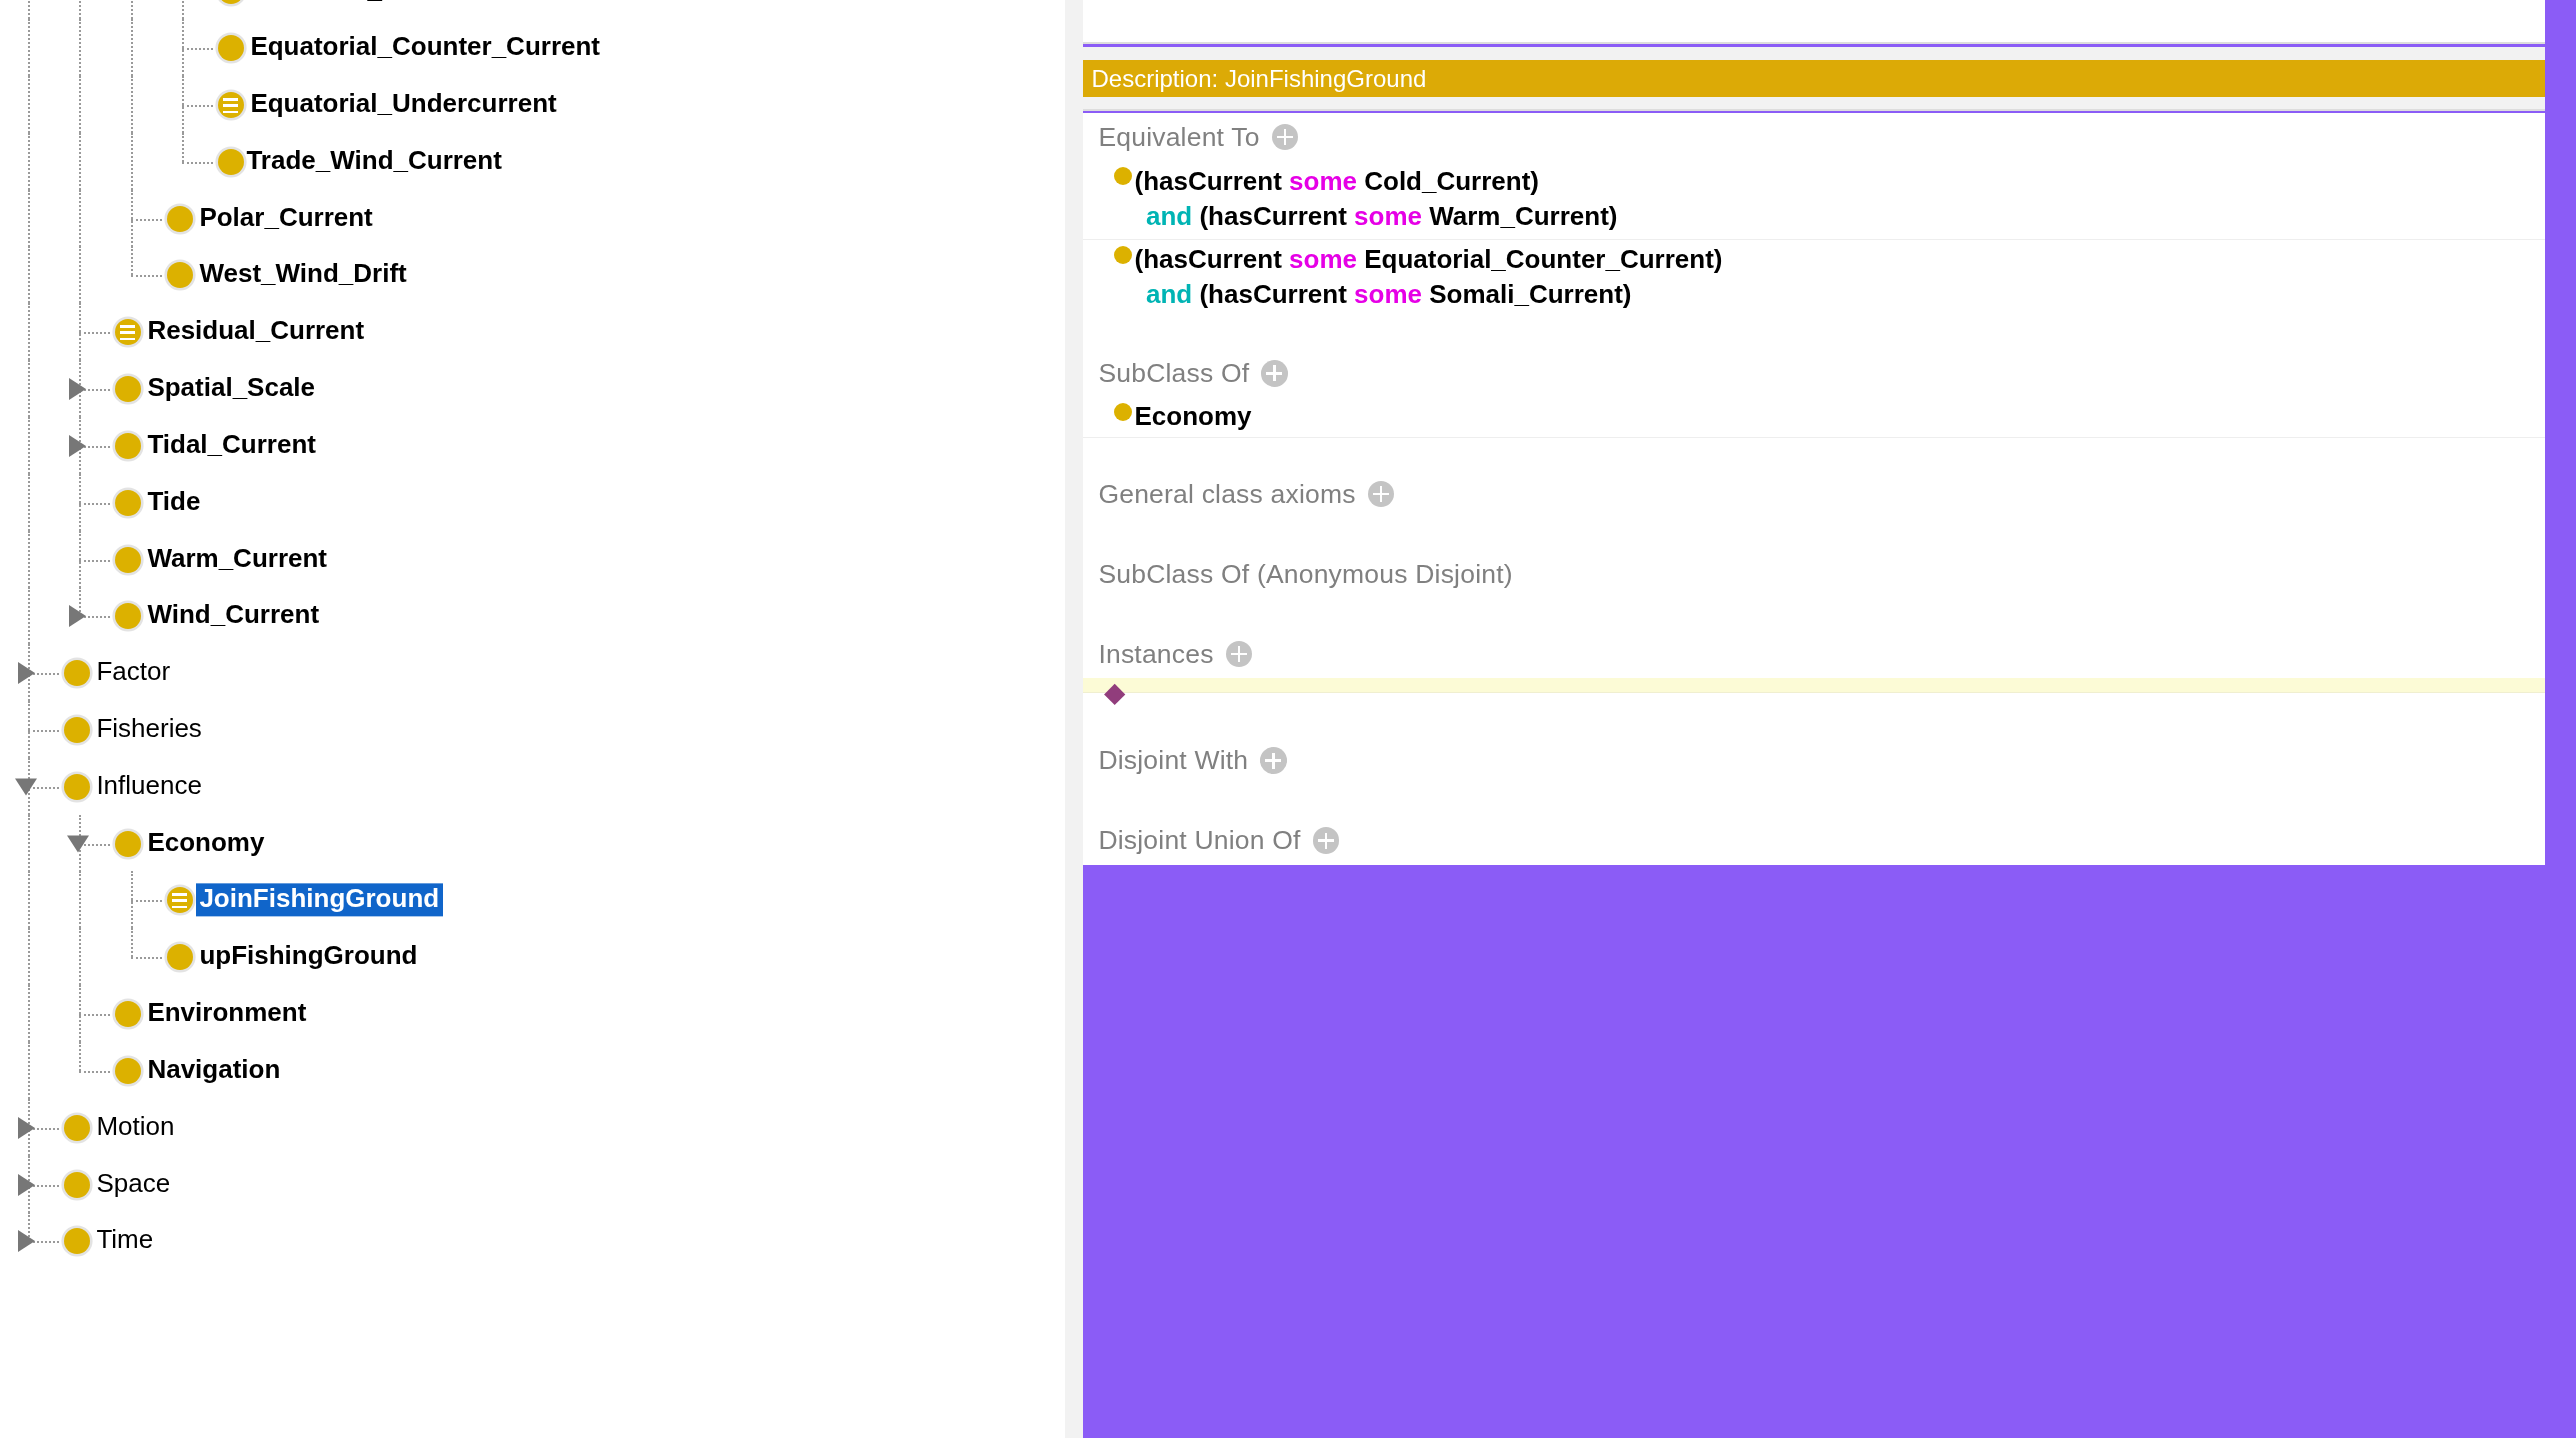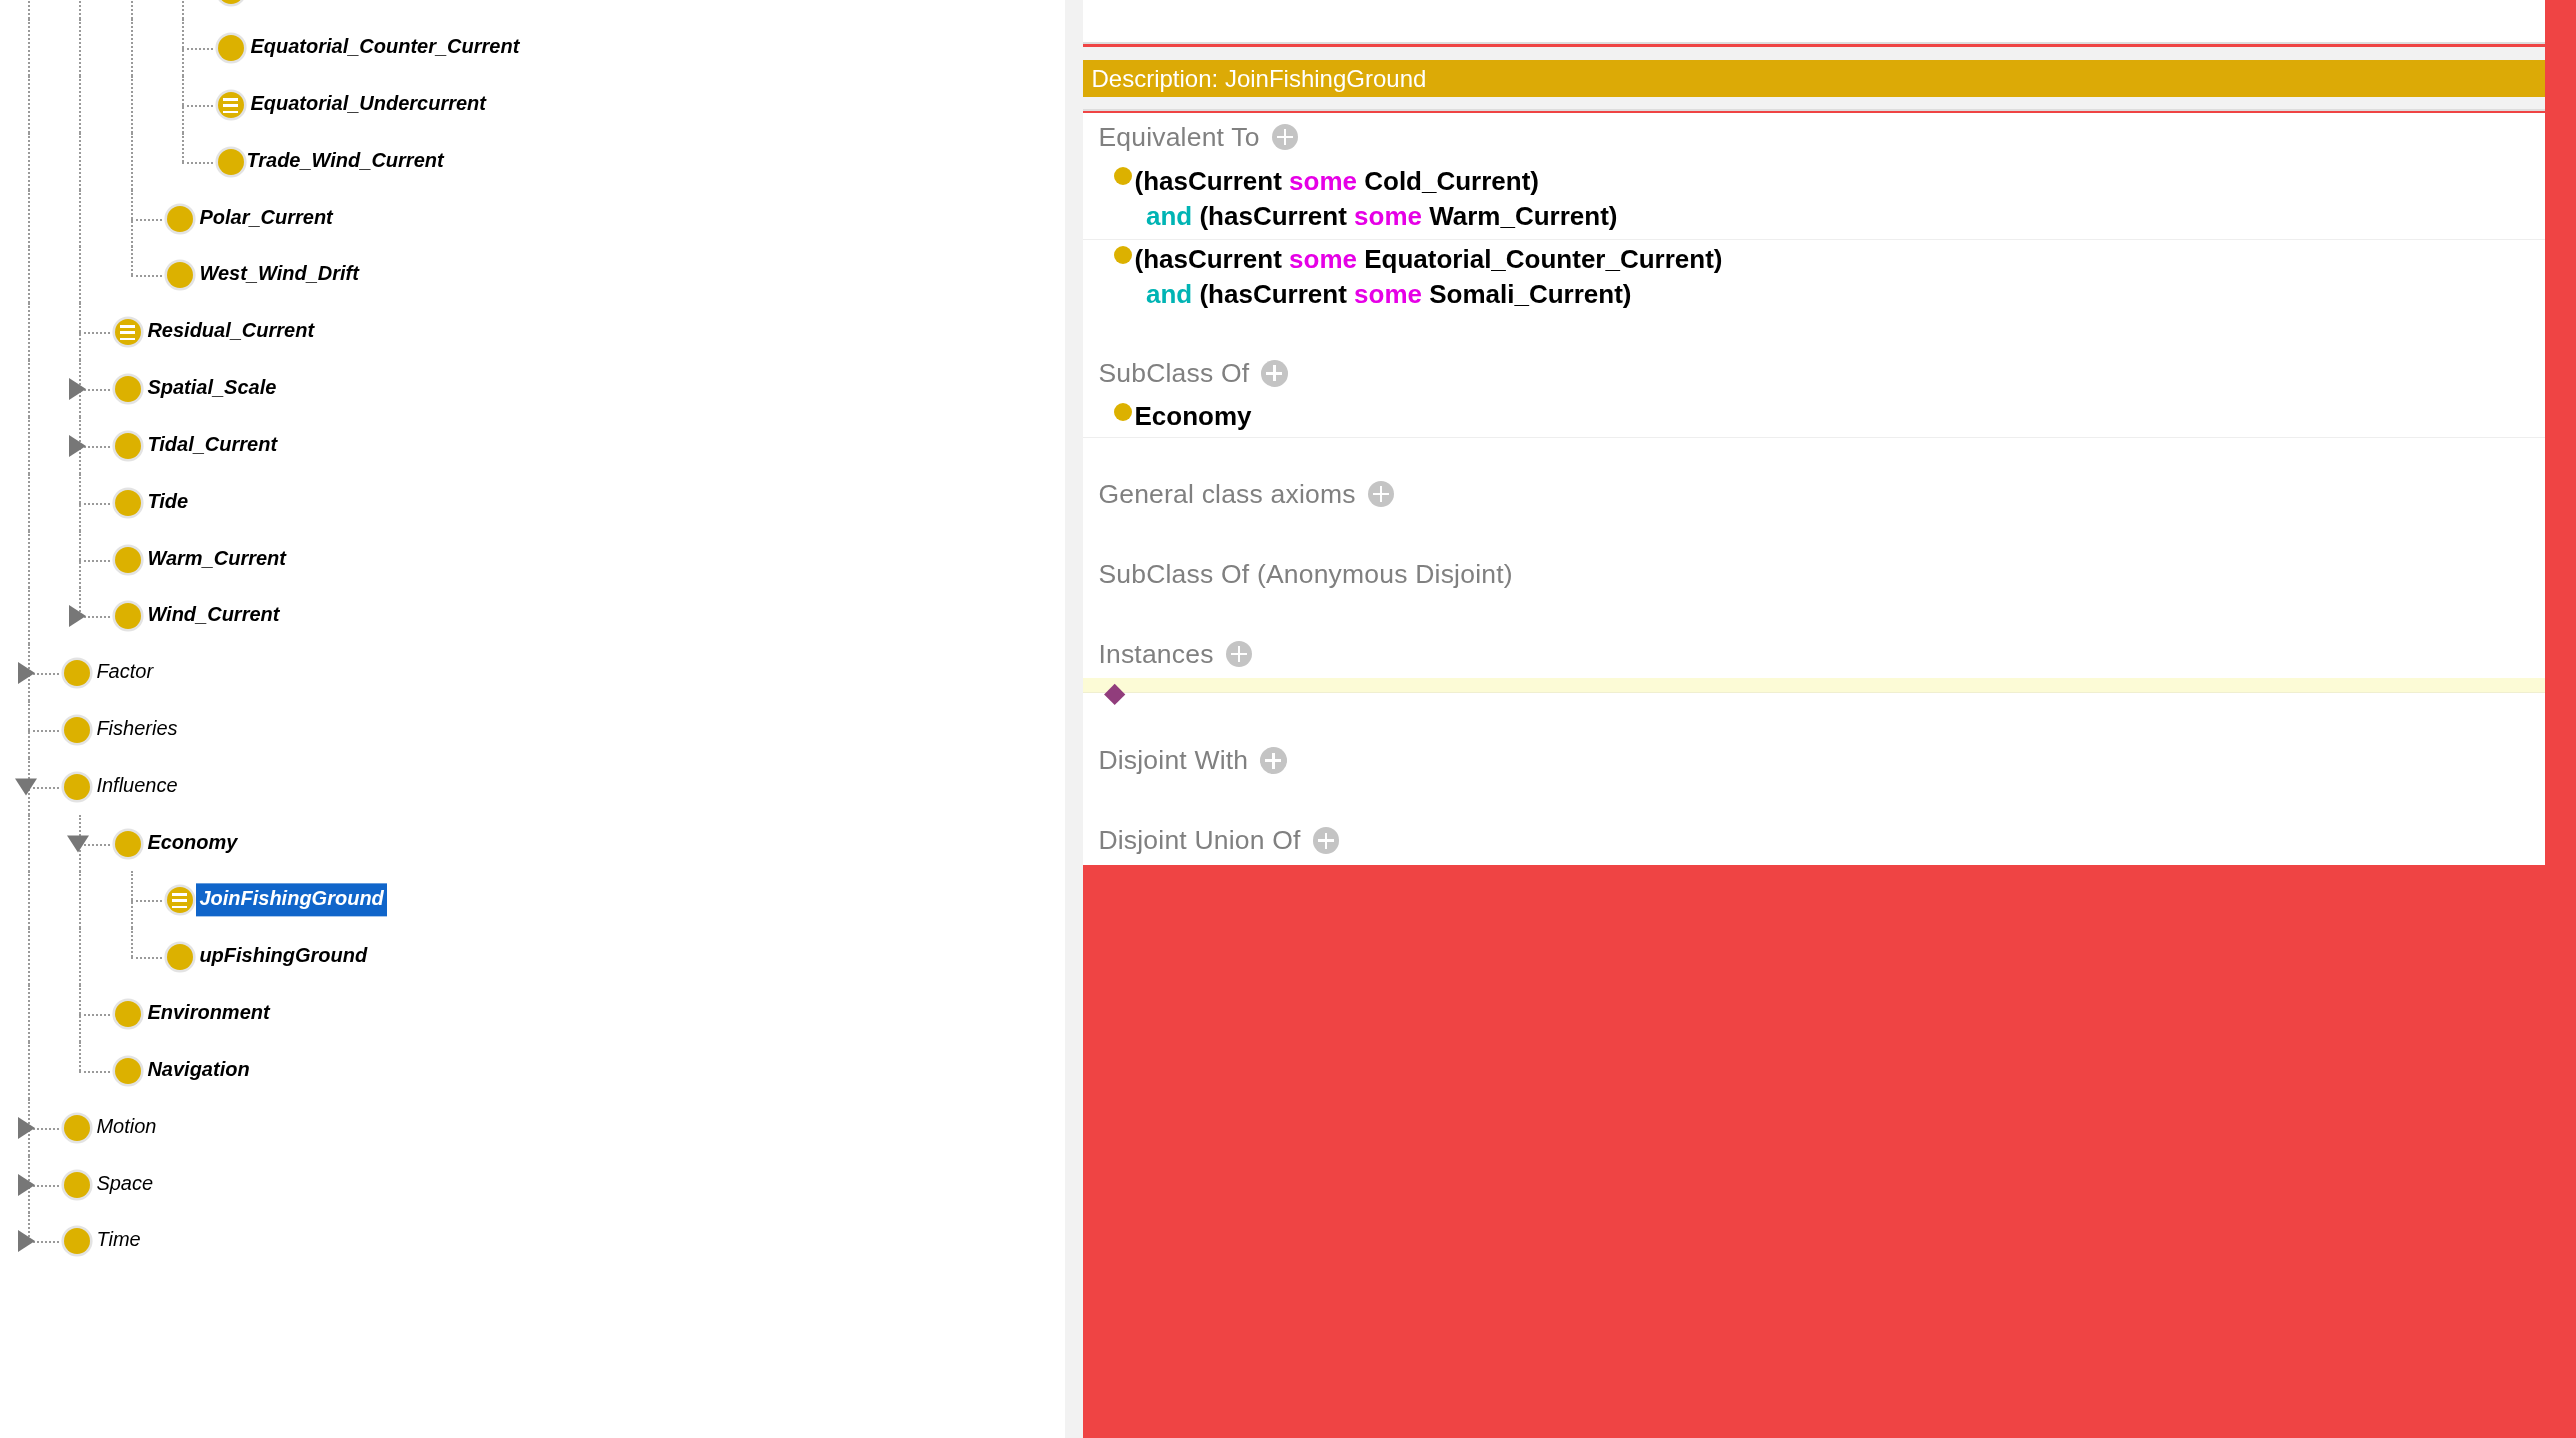--- a/index.html
+++ b/index.html
@@ -84,25 +84,24 @@
     width: 15.4px;
     height: 2.6px;
     background: #ffffff;
   }
   .node-icon.defined::before { top: 6.8px;  box-shadow: 0 6px 0 0 #ffffff; }
   .node-icon.defined::after  { top: 19px; }
   .node-label {
     position: absolute;
     top: 50%;
     transform: translateY(-50%);
-    font-size: 20px;
+    font-size: 26px;
     color: #000000;
     line-height: 29px;
     padding: 1.7px 3.4px 2.6px 3.4px;
-    font-style: italic;
   }
   .node-label.bold   { font-weight: bold; }
   .node-label.sel    { background: #1065ca; color: #ffffff; font-weight: bold; }
 
   
   #splitter {
     position: absolute;
     left: 1064px;
     top: 0;
     width: 19px;
@@ -111,21 +110,21 @@
     border-left: 1.7px solid #ffffff;
   }
 
   
   #description-panel {
     position: absolute;
     left: 1083px;
     top: 0;
     width: 1493px;
     height: 1439px;
-    background: #ef4444;
+    background: #8b5cf6;
   }
   #panel-top-strip {
     position: absolute;
     left: 0; top: 0;
     width: 1462px;
     height: 44px;
     background: #ffffff;
     border-bottom: 2.6px solid #dddddd;
     box-sizing: border-box;
   }

